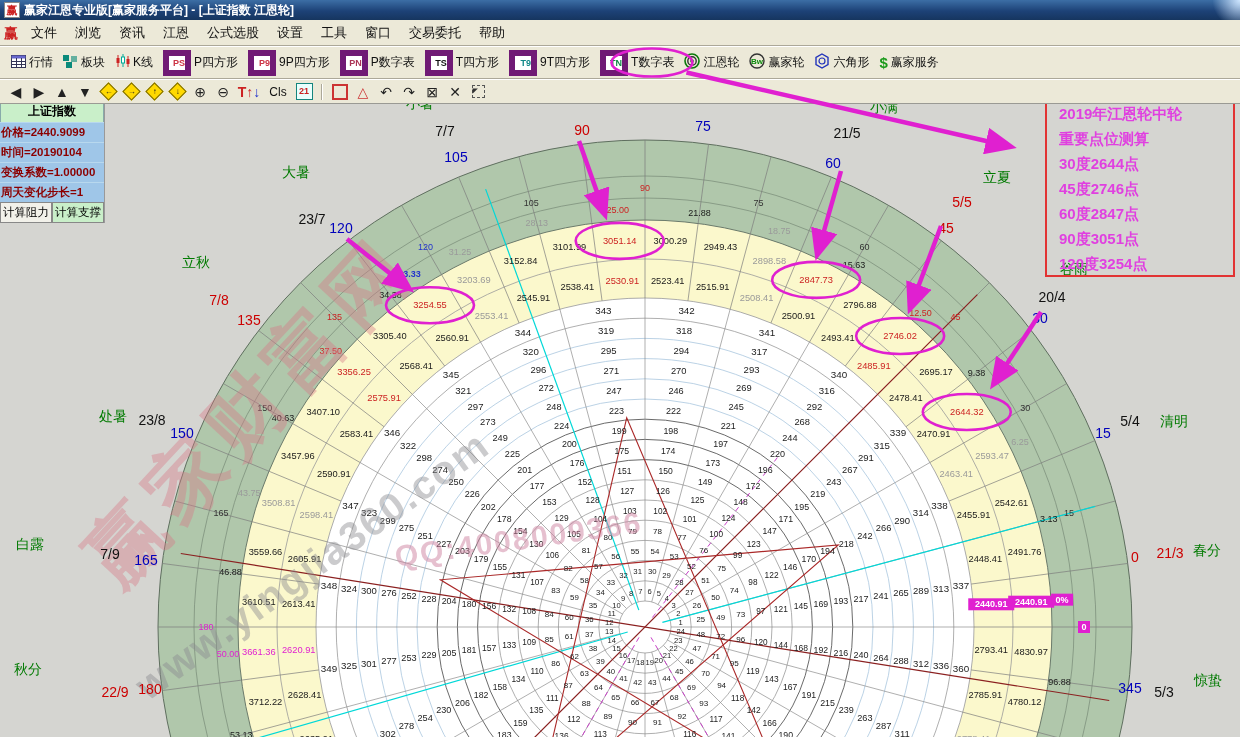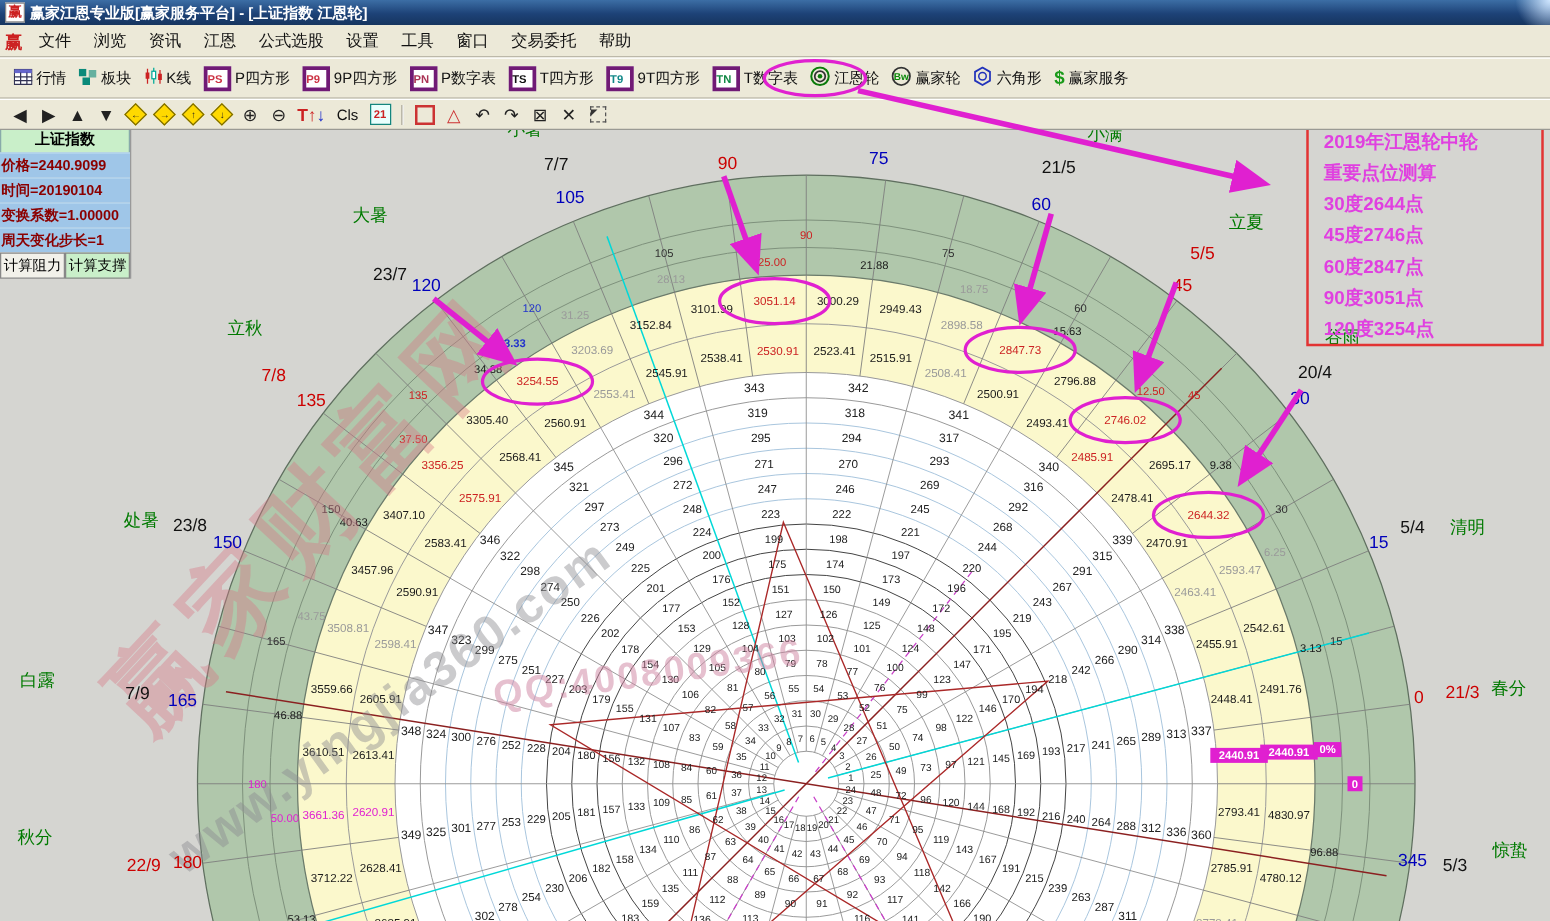--- a/index.html
+++ b/index.html
@@ -12,22 +12,22 @@
     background:radial-gradient(circle at 100% 0%,#cfe6ff 0%,rgba(207,230,255,0) 70%);}
   .logo-chip{display:inline-block;width:14px;height:14px;background:#fff;color:#c22;
     font-size:11px;font-weight:bold;line-height:14px;text-align:center;margin-right:4px;border:1px solid #888;}
   .menubar{position:relative;z-index:9;height:25px;display:flex;align-items:center;
     background:#ece9d8;border-bottom:1px solid #aca899;font-size:13px;color:#111;padding-left:4px;}
   .menu-item{padding:0 9px;cursor:default;}
   .toolbar1{position:relative;z-index:9;height:31px;display:flex;align-items:center;
     background:#ece9d8;border-top:1px solid #fff;border-bottom:1px solid #aca899;
     font-size:12px;color:#111;padding-left:6px;}
   .tb1-item{display:flex;align-items:center;gap:3px;padding:2px 5px;cursor:default;}
-  .badge{display:inline-block;width:16px;height:14px;border:3px solid #701a75;background:#fff;
-    font-size:9px;font-weight:bold;text-align:left;line-height:14px;}
+  .badge{display:inline-block;width:16px;height:14px;border:6px solid #701a75;background:#fff;
+    font-size:9px;font-weight:bold;text-align:right;line-height:14px;}
   .toolbar2{position:relative;z-index:9;height:23px;display:flex;align-items:center;
     background:#ece9d8;border-top:1px solid #fff;border-bottom:1px solid #9a9a94;
     padding-left:6px;gap:3px;}
   .tb2-item{width:20px;height:18px;display:flex;align-items:center;justify-content:center;
     font-size:14px;color:#222;cursor:default;}
   .tb2-sep{width:1px;height:16px;background:#aca899;margin:0 4px;border-right:1px solid #fff;}
   .diamond{width:11px;height:11px;background:#ffd900;border:1px solid #7a6a00;
     transform:rotate(45deg);display:flex;align-items:center;justify-content:center;}
   .diamond span{transform:rotate(-45deg);font-size:8px;font-weight:bold;color:#222;}
   .mini-box{width:12px;height:12px;border:2px solid #c33;}

